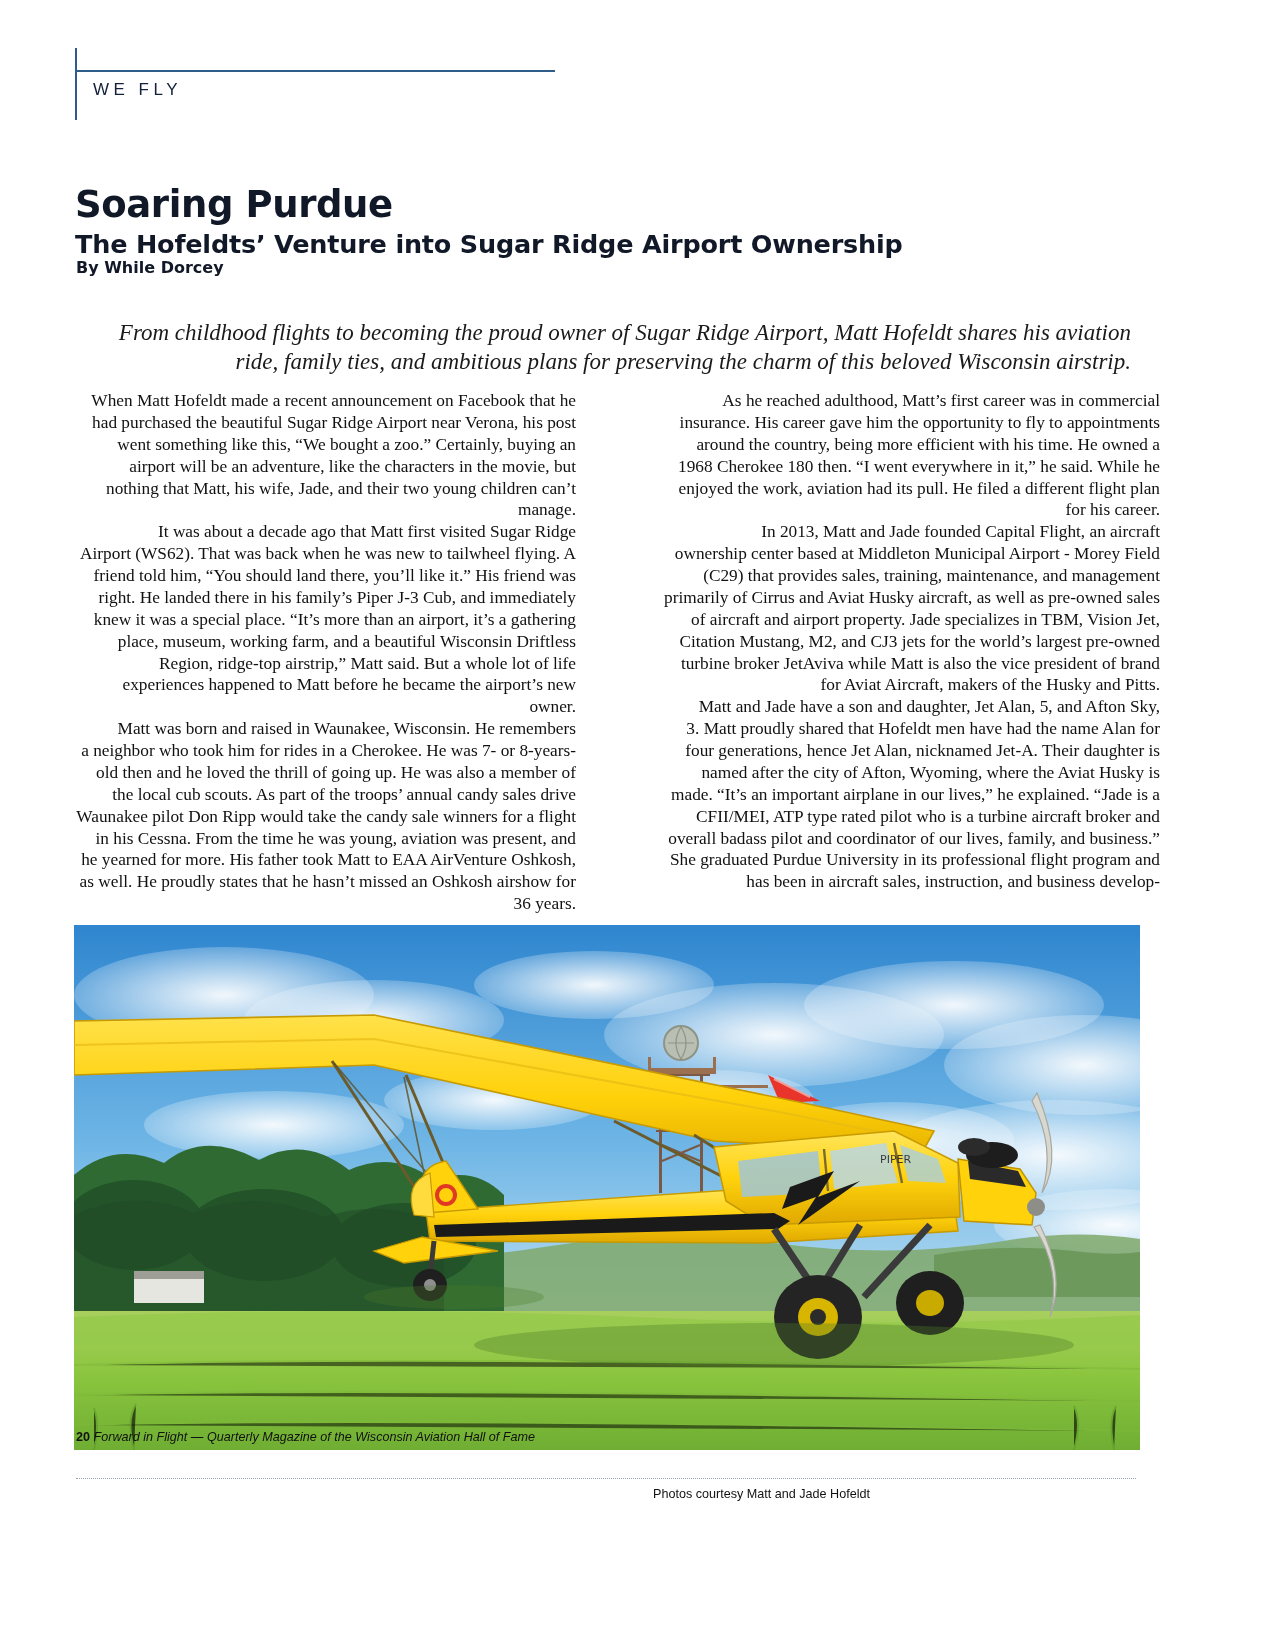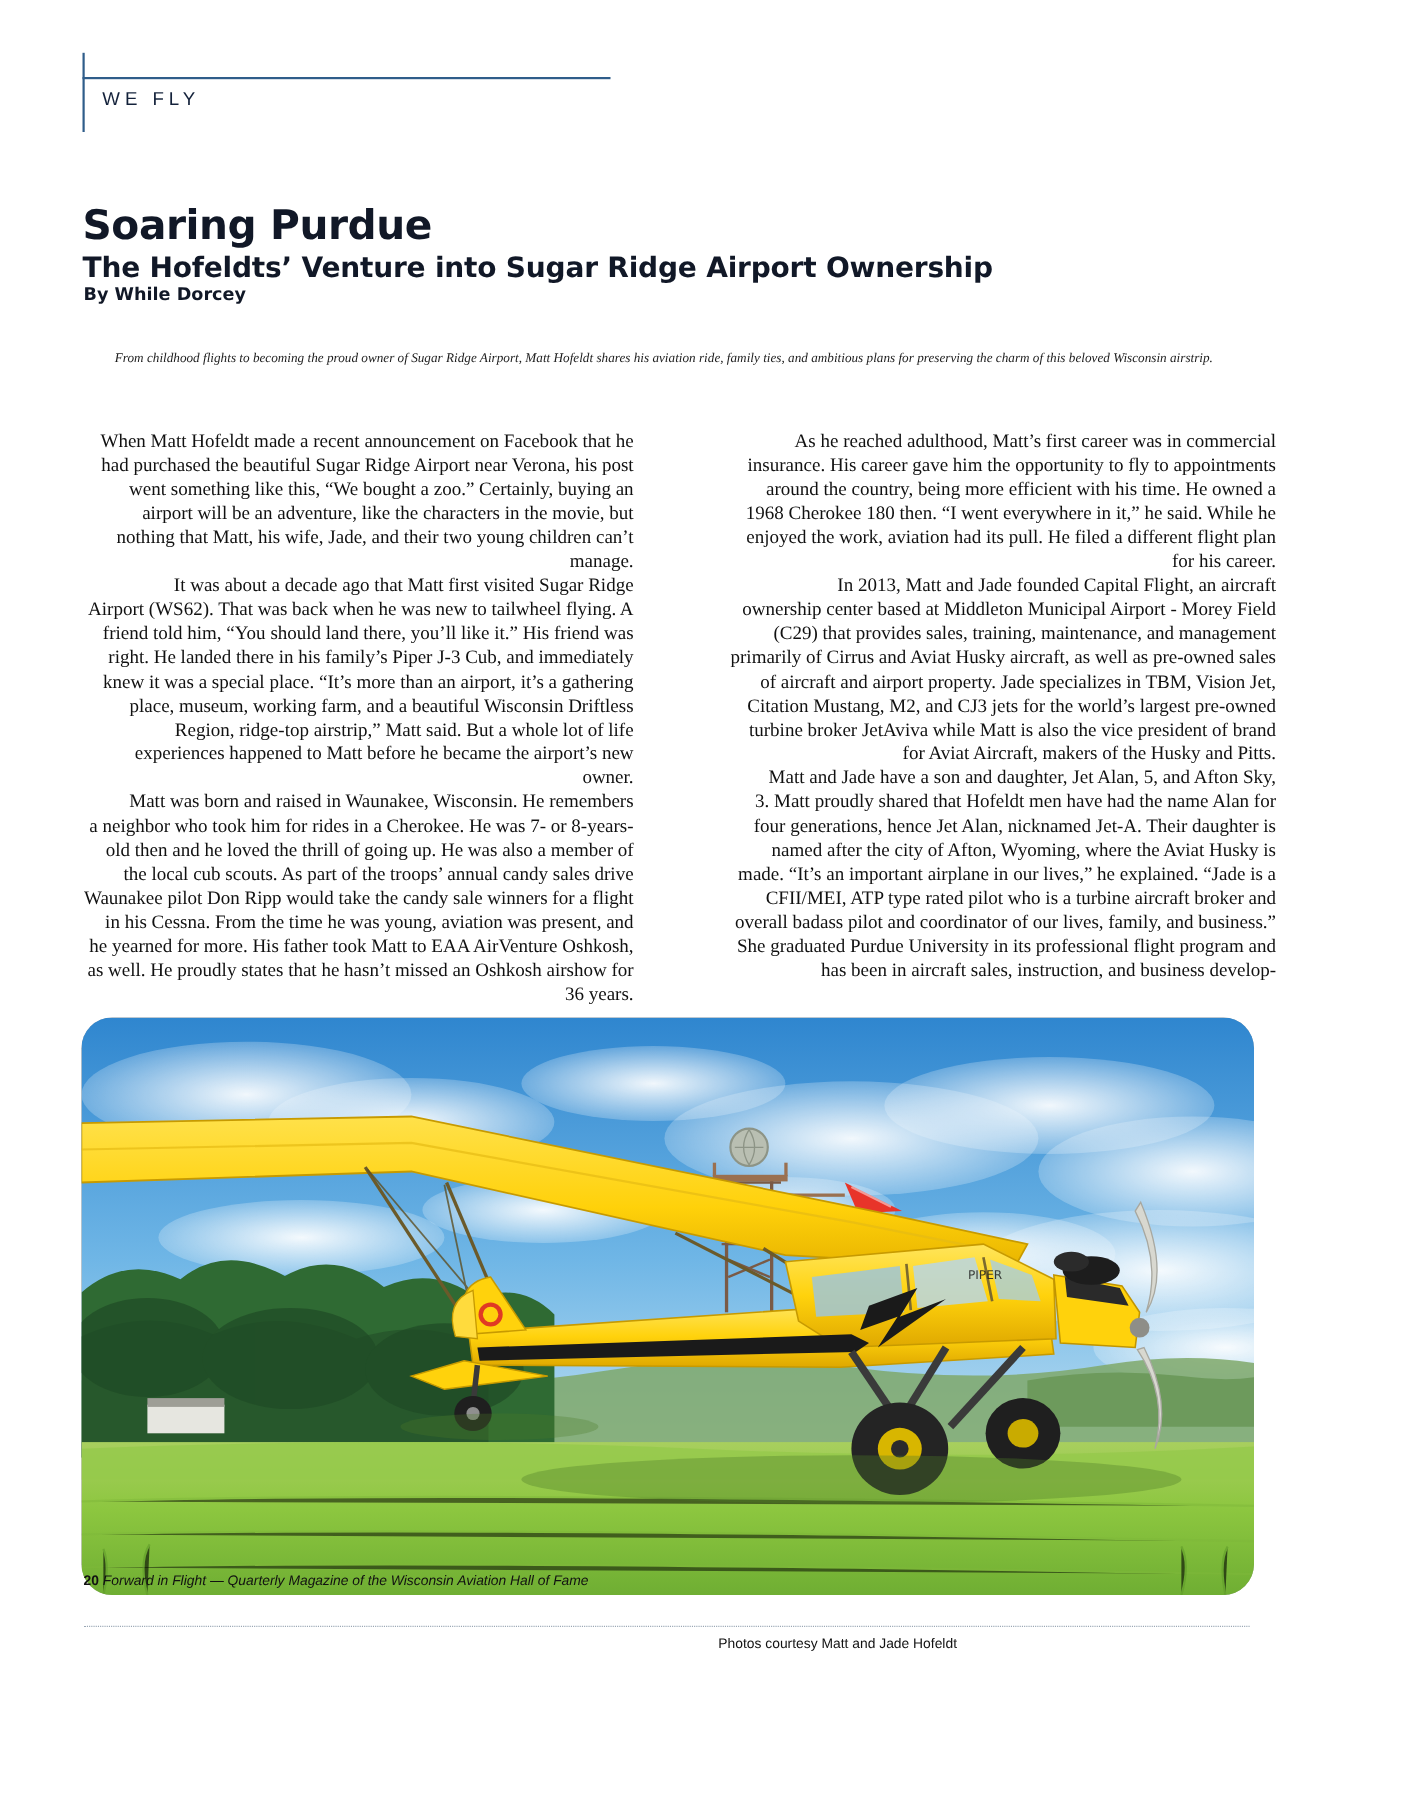--- a/index.html
+++ b/index.html
@@ -87,24 +87,24 @@
   }
 
   
   .deck {
     position: absolute;
     left: 76px;
     top: 318px;
     width: 1055px;
     font-family: "Liberation Serif", serif;
     font-style: italic;
-    font-size: 12px;
+    font-size: 23px;
     line-height: 1.28;
     color: #1a1a1a;
-    text-align: center;
+    text-align: right;
   }
 
   
   .col {
     position: absolute;
     top: 390px;
     width: 500px;
     font-size: 17.3px;
     line-height: 1.265;
     text-align: right;
@@ -120,22 +120,21 @@
   }
 
   
   .photo {
     position: absolute;
     left: 74px;
     top: 925px;
     width: 1066px;
     height: 525px;
     overflow: hidden;
-    background: #a3a3a3;
-    border-radius: 28px;
+    background: #7dd3fc;
   }
   .photo svg { display: block; }
 
   
   .footer-rule {
     position: absolute;
     left: 76px;
     top: 1478px;
     width: 1060px;
     height: 0;

